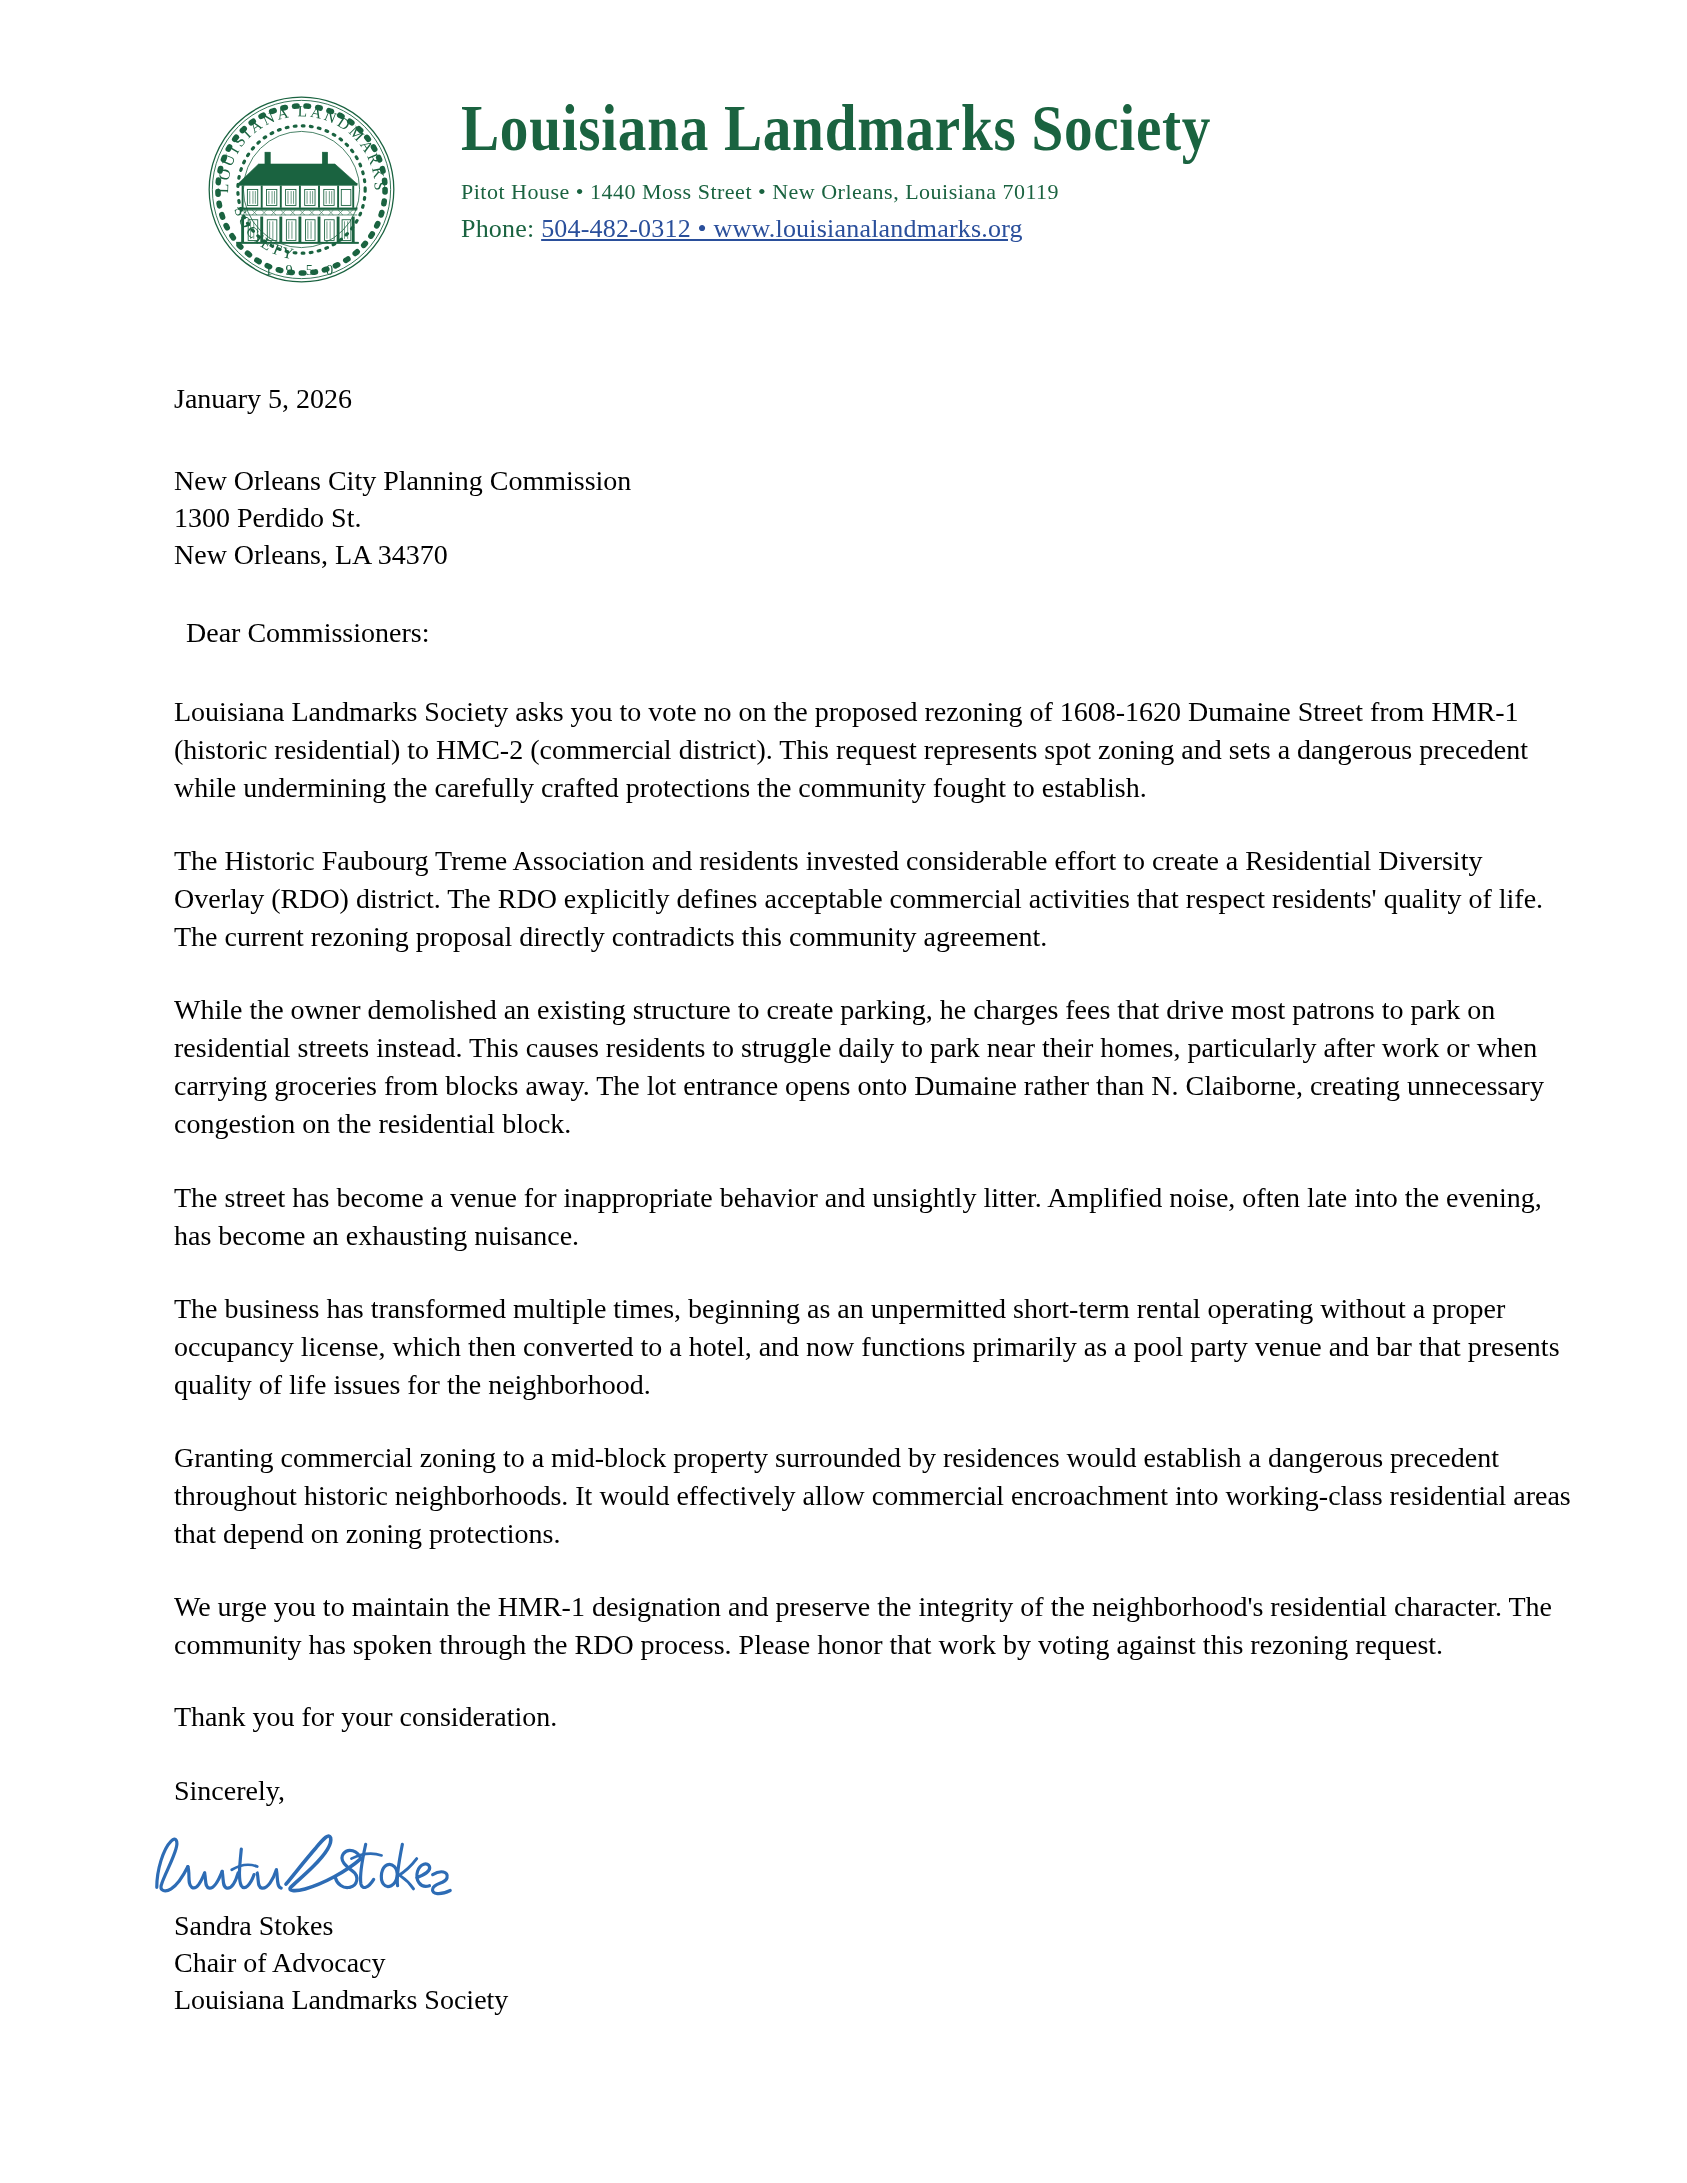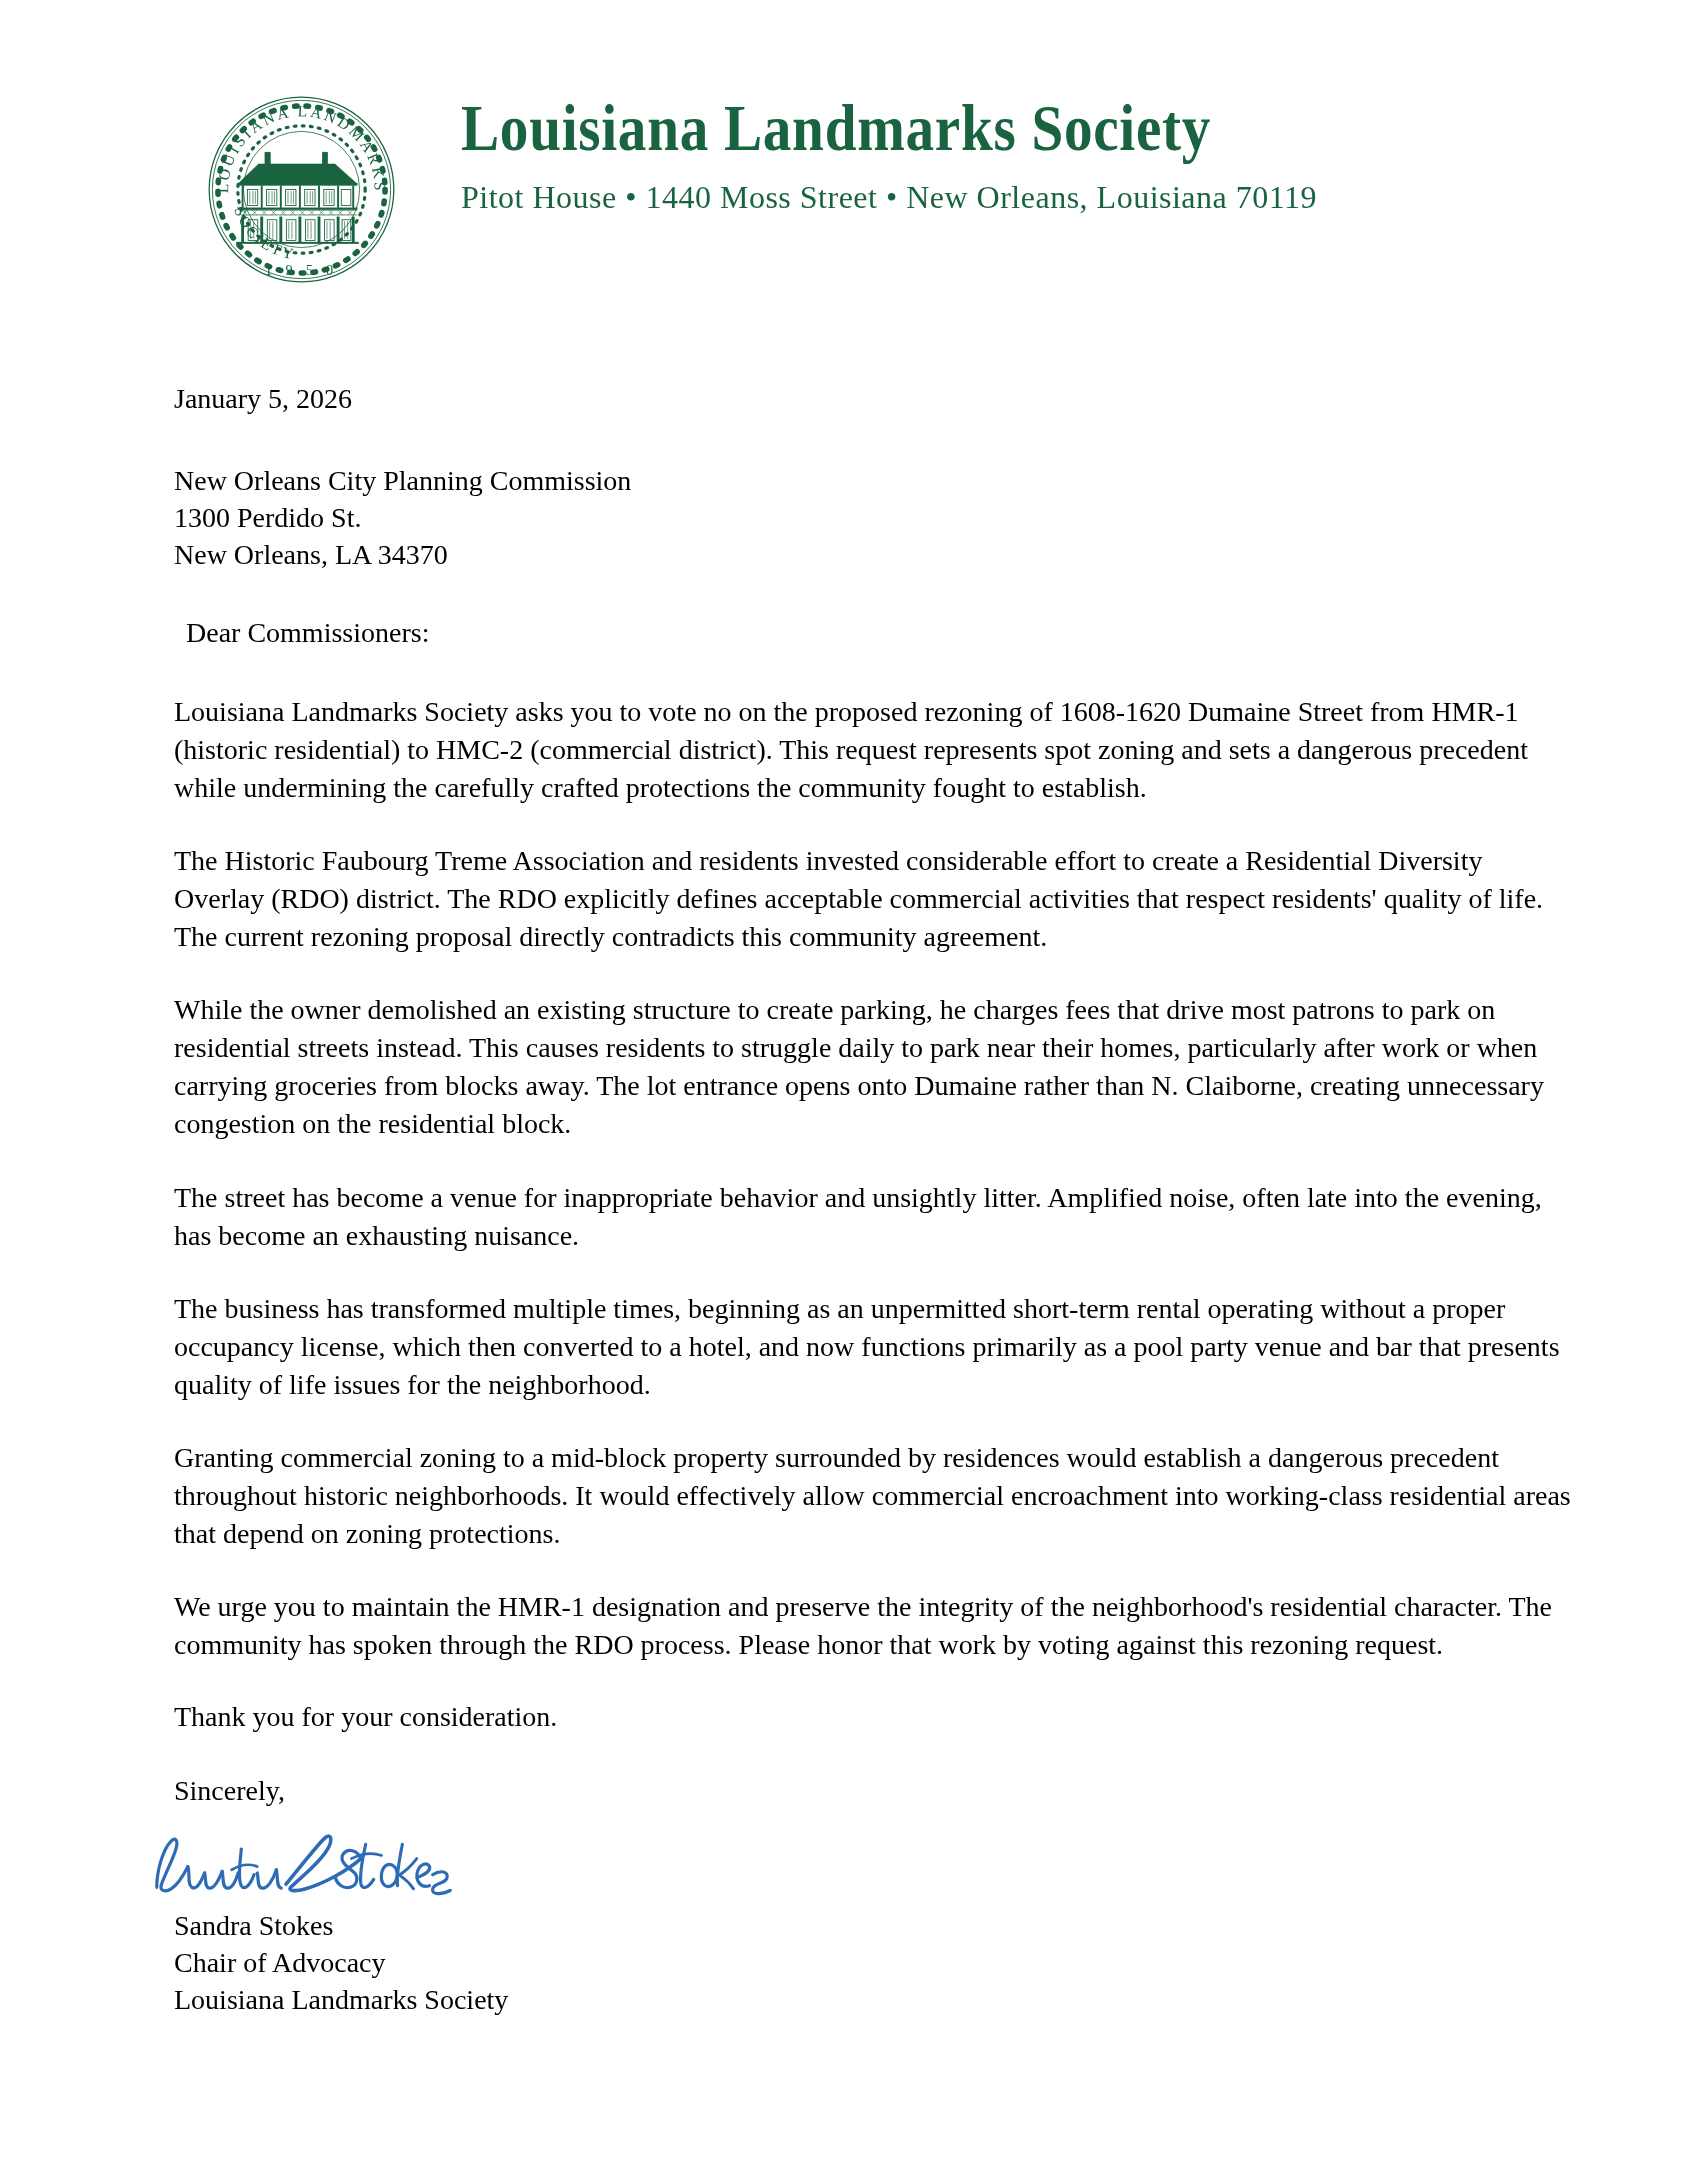--- a/index.html
+++ b/index.html
@@ -63,21 +63,21 @@
     letter-spacing: 0.8px;
     transform: scaleX(0.88);
     transform-origin: left center;
     white-space: nowrap;
     margin: 0;
     padding: 0;
   }
 
   .addr-line {
     font-family: "Liberation Serif", "DejaVu Serif", serif;
-    font-size: 32px;
+    font-size: 22px;
     color: #1a6340;
     letter-spacing: 0.5px;
     margin-top: 17.5px;
     white-space: nowrap;
   }
 
   .phone-line {
     font-family: "Liberation Serif", "DejaVu Serif", serif;
     font-size: 26px;
     color: #1a6340;
@@ -296,20 +296,24 @@
           </g>
 
           <rect x="38" y="186" width="154" height="2.2" stroke-width="0.4"></rect>
         </g>
       </svg>
     </div>
 
     <div class="masthead">
       <div class="org-title">Louisiana Landmarks Society</div>
       <div class="addr-line">Pitot House • 1440 Moss Street • New Orleans, Louisiana 70119</div>
+      <div class="phone-line">
+        <span>Phone:</span>
+        <span class="link-blue">504-482-0312 • www.louisianalandmarks.org</span>
+      </div>
     </div>
   </div>
 
   <div class="letter-body">
 
     <div class="date-line">January 5, 2026</div>
 
     <div class="recipient">
       <div>New Orleans City Planning Commission</div>
       <div>1300 Perdido St.</div>

